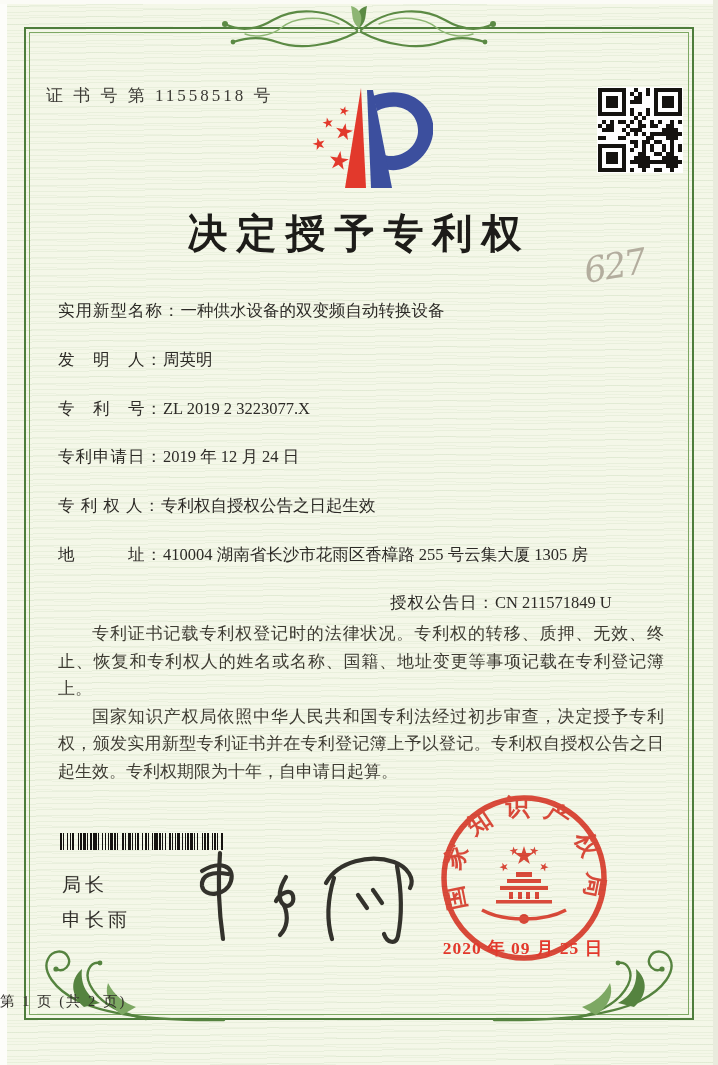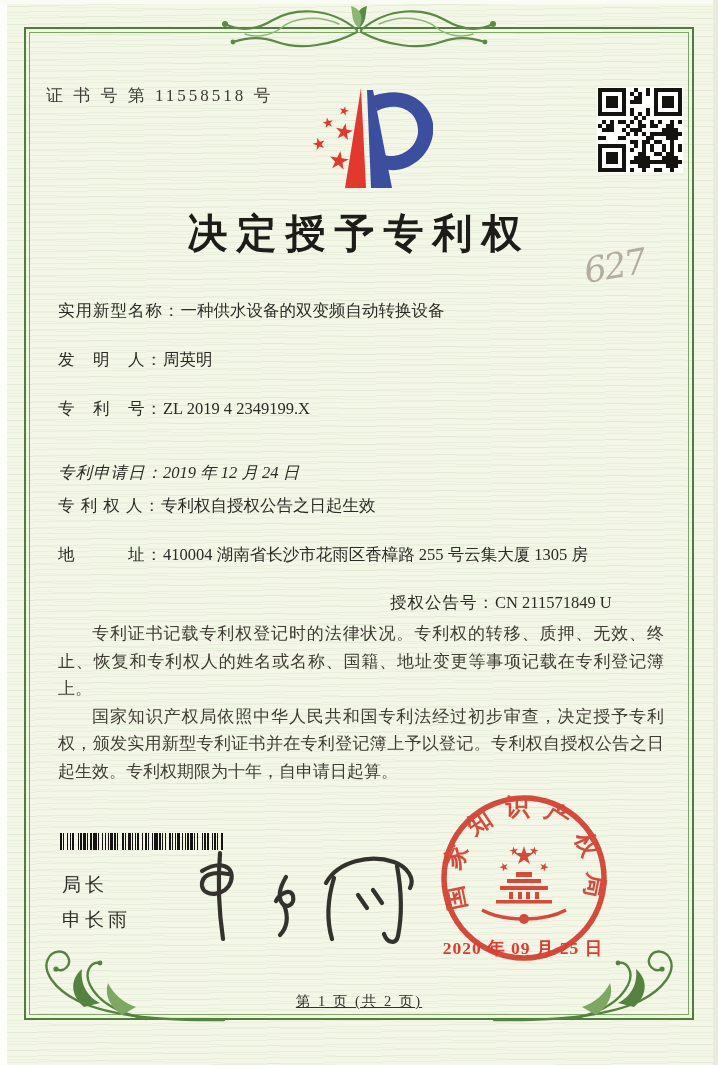--- a/index.html
+++ b/index.html
@@ -41,21 +41,21 @@
   }
   .pencil-note{
     position:absolute;left:584px;top:246px;font-size:35px;color:#b3ad9e;
     font-style:italic;transform:rotate(-10deg);letter-spacing:-2px;
     font-family:"DejaVu Serif",serif;
   }
 
   .field{position:absolute;left:58px;width:608px;font-size:16.5px;white-space:nowrap;color:#2c2a26;}
   .field .lbl{letter-spacing:1px;}
   .f-name{top:300px;} .f-inventor{top:349px;} .f-patno{top:398px;}
-  .f-filing{top:462px;font-style:italic;} .f-patentee{top:495px;} .f-addr{top:544px;}
+  .f-filing{top:446px;} .f-patentee{top:495px;} .f-addr{top:544px;}
   .f-grant{top:592px;}
   .grant2{position:absolute;left:332px;top:0;}
   .f-grant{position:absolute;}
 
   .body-text{
     position:absolute;left:58px;top:620px;width:606px;
     font-size:17px;line-height:27.5px;color:#3e3c33;text-align:justify;
   }
   .body-text p{margin:0;text-indent:2em;}
 
@@ -68,21 +68,21 @@
   .sig-title{position:absolute;left:62px;top:872px;font-size:19px;letter-spacing:4px;}
   .sig-name{position:absolute;left:62px;top:907px;font-size:19px;letter-spacing:4px;}
   .sig-hand{position:absolute;left:168px;top:843px;}
 
   .seal{position:absolute;left:438px;top:792px;mix-blend-mode:multiply;}
   .seal-date{
     position:absolute;left:428px;top:936px;width:190px;text-align:center;
     font-size:17.5px;color:var(--seal-red,#e2392c);font-weight:bold;letter-spacing:1px;
   }
 
-  .page-no{position:absolute;left:0;top:992px;width:100%;text-align:center;font-size:14.5px;letter-spacing:2px;color:#33312c;text-decoration:underline;}
+  .page-no{position:absolute;left:0;top:992px;width:100%;font-size:14.5px;letter-spacing:2px;color:#33312c;}
   .back-note{position:absolute;left:0;top:1034px;width:100%;text-align:center;font-size:15.5px;letter-spacing:3px;color:#33312c;}
   svg{display:block;}
 </style>
 </head>
 <body>
 
 <div id="paper">
 
   <div class="edge-left"></div>
   <div class="edge-top"></div>
@@ -311,33 +311,33 @@
 
   <div class="pencil-note">627</div>
 
   <div class="field f-inventor">
     <span class="lbl">发　明　人：</span><span>周英明</span>
   </div>
   <div class="field f-name">
     <span class="lbl">实用新型名称：</span><span>一种供水设备的双变频自动转换设备</span>
   </div>
   <div class="field f-patno">
-    <span class="lbl">专　利　号：</span><span>ZL 2019 4 2349199.X</span>
+    <span class="lbl">专　利　号：</span><span>ZL 2019 2 3223077.X</span>
   </div>
   <div class="field f-filing">
     <span class="lbl">专利申请日：</span><span>2019 年 12 月 24 日</span>
   </div>
   <div class="field f-patentee">
     <span class="lbl">专 利 权 人：</span><span>专利权自授权公告之日起生效</span>
   </div>
   <div class="field f-addr">
     <span class="lbl">地　　　址：</span><span>410004 湖南省长沙市花雨区香樟路 255 号云集大厦 1305 房</span>
   </div>
   <div class="field f-grant">
-    <span class="grant2"><span class="lbl">授权公告号：</span><span>CN 211571849 U</span></span>
+    <span class="grant2"><span class="lbl">授权公告日：</span><span>CN 211571849 U</span></span>
   </div>
 
   <div class="body-text">
     <p>专利证书记载专利权登记时的法律状况。专利权的转移、质押、无效、终止、恢复和专利权人的姓名或名称、国籍、地址变更等事项记载在专利登记簿上。</p>
     <p>国家知识产权局依照中华人民共和国专利法经过初步审查，决定授予专利权，颁发实用新型专利证书并在专利登记簿上予以登记。专利权自授权公告之日起生效。专利权期限为十年，自申请日起算。</p>
   </div>
 
   <div class="barcode">
       <i style="width: 2px; background: rgb(21, 18, 15);"></i>
       <i style="width: 1px; background: transparent;"></i>

